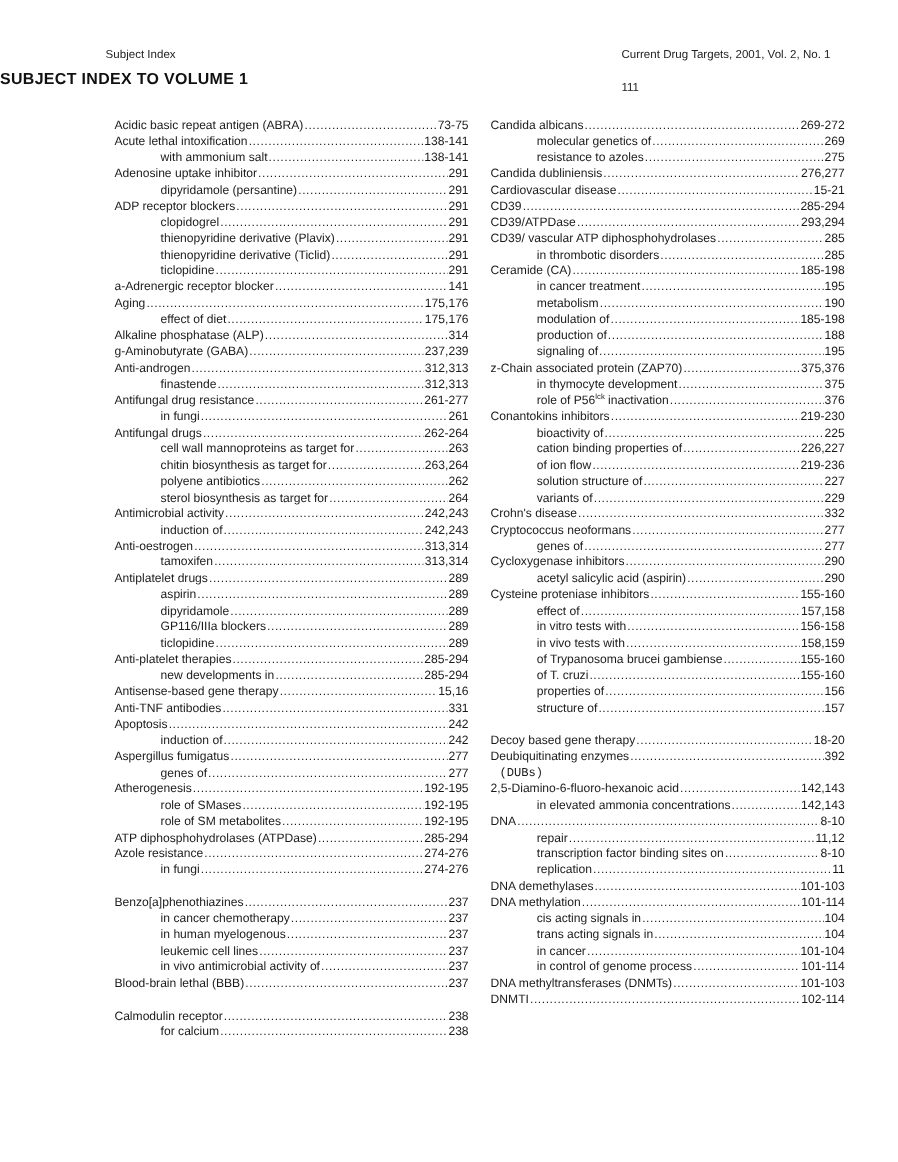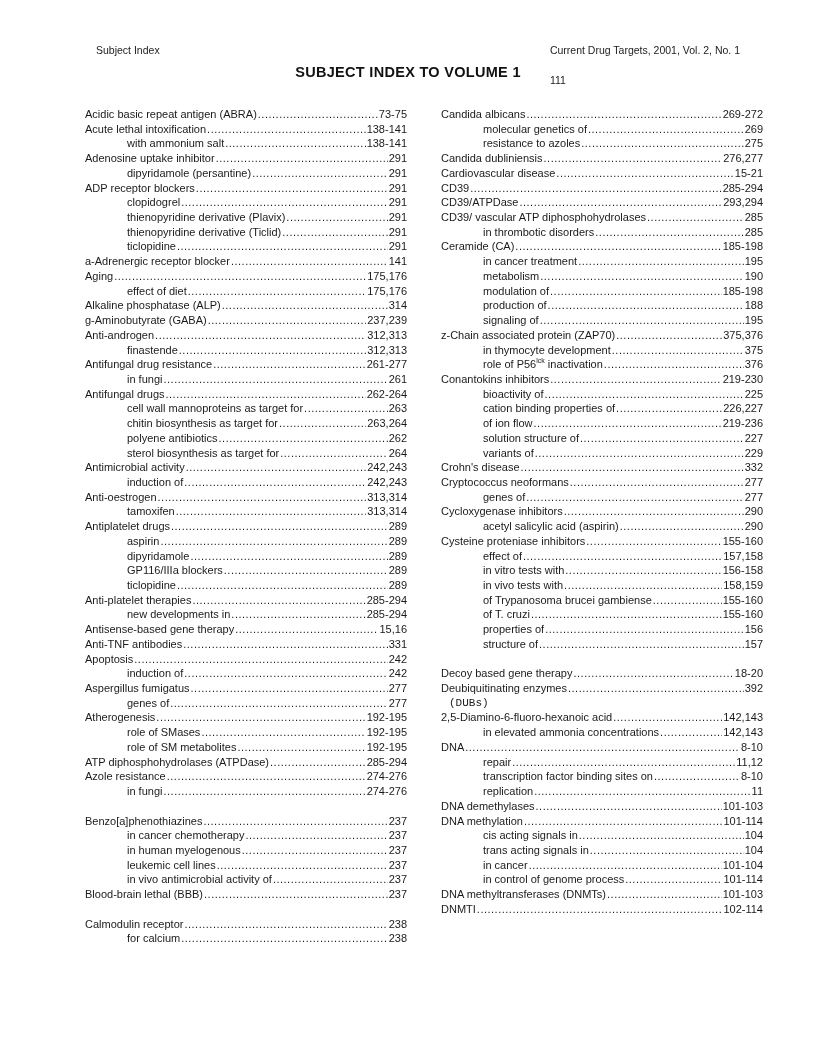--- a/index.html
+++ b/index.html
@@ -6,35 +6,35 @@
   html, body { background: #ffffff; }
   body {
     width: 816px; height: 1056px;
     font-family: "Liberation Sans", "DejaVu Sans", sans-serif;
     color: #1a1a1a;
     position: relative;
     overflow: hidden;
   }
   .page { position: absolute; inset: 0; }
   .running-head {
-    position: absolute; top: 44px; left: 96px; right: 76px;
+    position: absolute; top: 44px; left: 96px; right: 61px;
     display: flex; justify-content: space-between; align-items: baseline;
     font-size: 10.5px; color: #222;
   }
   .running-head .rh-right { display: flex; gap: 18px; align-items: baseline; flex-direction: column; }
   .page-title {
     position: absolute; top: 64px; left: 0; right: 0;
-    text-align: center;
+    text-align: left;
     font-size: 14.5px; font-weight: bold; letter-spacing: 0.3px;
     color: #111;
   }
   .columns {
-    position: absolute; top: 108px; left: 85px;
+    position: absolute; top: 108px; left: 104px;
     width: 674px;
-    display: flex; gap: 34px;
+    display: flex; gap: 20px;
   }
   .col { width: 322px; }
   .entry { display: flex; align-items: baseline; height: 14.72px; font-size: 11px; }
   .entry .lbl { white-space: nowrap; flex: 0 0 auto; }
   .entry.ind-1 .lbl { padding-left: 42px; }
   .entry.ind-c .lbl { padding-left: 8px; font-family: Liberation Mono, monospace; }
   .entry .leader {
     flex: 1 1 0; min-width: 6px; overflow: hidden; white-space: nowrap;
     margin: 0 1px; color: #1a1a1a;
   }

